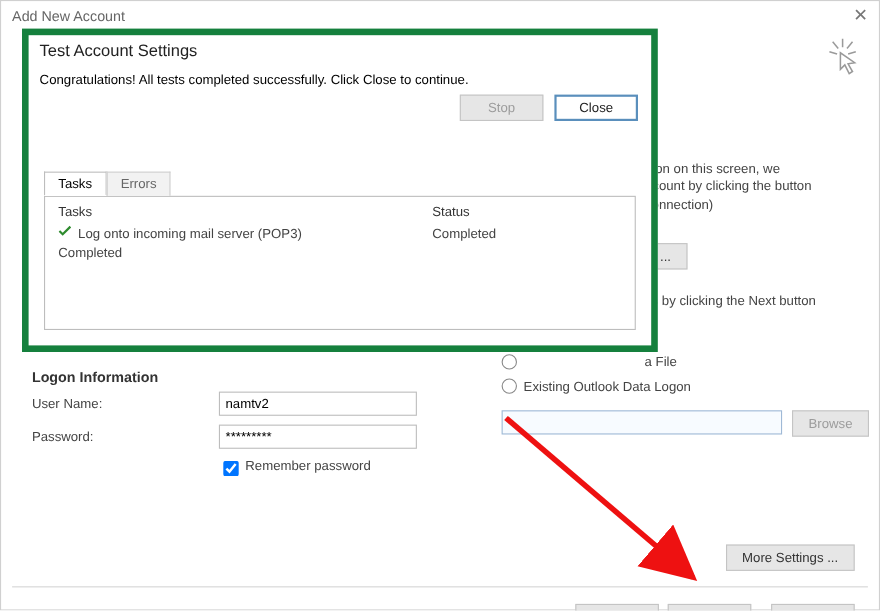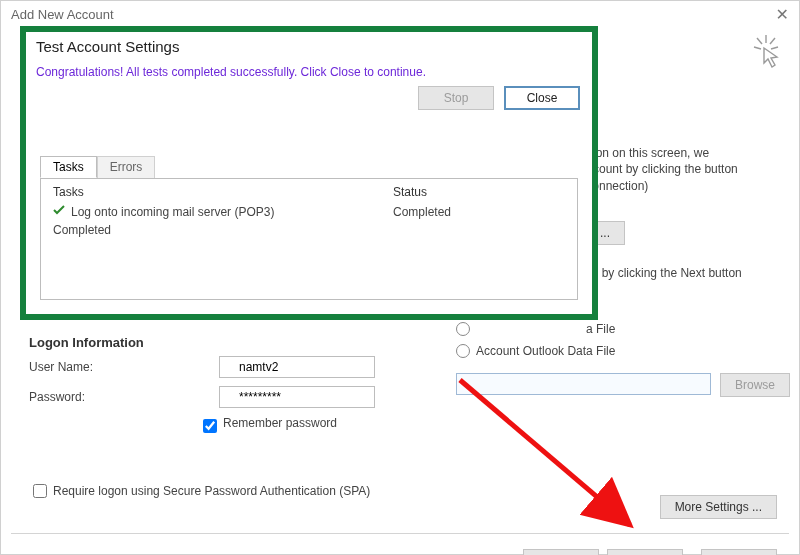--- a/index.html
+++ b/index.html
@@ -11,21 +11,21 @@
   .close-x { font-size: 16px; color: #777; }
 
   .main-body { position: relative; padding: 24px 28px 0 28px; height: calc(100% - 28px); }
 
   .section-title { font-weight: 700; font-size: 13px; color: #333; }
 
   .logon-area { position: absolute; left: 28px; top: 306px; width: 400px; }
   .logon-area .section-title { margin-bottom: 6px; }
   .field-row { display: flex; align-items: center; margin-bottom: 8px; font-size: 12px; color: #444; }
   .field-row .lbl { width: 170px; }
-  .field-row input[type=text], .field-row input[type=password] { width: 156px; height: 22px; border: 1px solid #bdbdbd; padding: 1px 19px; font-size: 12px; margin-left: 20px; }
+  .field-row input[type=text], .field-row input[type=password] { width: 180px; height: 22px; border: 1px solid #bdbdbd; padding: 1px 5px; font-size: 12px; }
   .chk-row { display: flex; align-items: flex-start; font-size: 12px; color: #444; margin-top: 4px; }
   .chk-row input { width: 14px; height: 14px; margin-right: 6px; }
 
   .require-spa { position: absolute; left: 28px; top: 452px; display: flex; align-items: center; font-size: 12px; color: #444; }
   .require-spa input { width: 14px; height: 14px; margin-right: 6px; }
 
   
   .right-frag { position: absolute; left: 455px; font-size: 12px; color: #444; }
   .radio-row { display: flex; align-items: center; gap: 6px; }
   .radio { width: 14px; height: 14px; border: 1px solid #888; border-radius: 50%; display: inline-block; background: #fff; }
@@ -40,21 +40,21 @@
   .hr { position:absolute; left: 10px; right: 10px; top: 504px; height:1px; background:#d4d4d4; }
 
   .bottom-btns { position: absolute; right: 22px; top: 520px; display: flex; gap: 8px; }
 
   
   .cursor-icon { position:absolute; right: 18px; top: 34px; color:#9a9a9a; }
 
   
   .dialog { position: absolute; left: 20px; top: 26px; width: 578px; height: 294px; background: #fff; border: 6px solid #15803d; }
   .dlg-title { padding: 6px 10px 4px 10px; font-size: 15px; color: #222; }
-  .dlg-msg { padding: 6px 10px 16px 10px; font-size: 12px; color: #6d28d9; }
+  .dlg-msg { padding: 6px 10px 16px 10px; font-size: 12px; color: #000000; }
   .dlg-btns { position: absolute; right: 12px; top: 54px; display: flex; flex-direction: row; gap: 10px; align-items: flex-end; }
 
   .tab-strip { position:absolute; left: 14px; top: 124px; display:flex; font-size:12px; }
   .tab { border:1px solid #bdbdbd; border-bottom:none; padding:3px 12px; background:#fff; position:relative; z-index:2; }
   .tab.inactive { background:#f2f2f2; border-color:#d0d0d0; color:#666; }
   .tab.active { border-bottom:1px solid #fff; }
 
   .tab-panel { position:absolute; left:14px; right:14px; top:146px; bottom:14px; border:1px solid #bdbdbd; background:#fff; }
   .tbl-head { display:flex; font-size:12px; color:#333; padding:6px 12px 4px 12px; }
   .tbl-head .c1 { width:340px; }
@@ -95,45 +95,41 @@
     <div class="right-frag btn" style="left:584px; top:192px;">...</div>
     <div class="right-frag" style="left:572px; top:237px;">tings by clicking the Next button</div>
     <div class="right-frag" style="left:572px; top:262px; font-weight:700;">s to:</div>
 
     <div class="right-frag radio-row" style="left:455px; top:293px;">
       <span class="radio"></span>
       <span style="margin-left:110px;">a File</span>
     </div>
     <div class="right-frag radio-row" style="left:455px; top:315px;">
       <span class="radio"></span>
-      <span>Account Outlook Data File</span>
+      <span>Existing Outlook Data Logon</span>
     </div>
     <div class="right-frag file-input" style="left:455px; top:344px;"></div>
     <div class="right-frag btn disabled" style="left:719px; top:344px;">Browse</div>
 
     <div class="logon-area">
       <div class="section-title">Logon Information</div>
       <div class="field-row">
         <span class="lbl">User Name:</span>
         <input type="text" value="namtv2" style="">
       </div>
       <div class="field-row">
         <span class="lbl">Password:</span>
         <input type="text" value="*********" style="">
       </div>
       <div class="chk-row" style="margin-left:170px;">
         <input type="checkbox" checked="" style="">
         <span>Remember password</span>
       </div>
     </div>
 
-    <div class="require-spa">
-      <input type="checkbox" style="">
-      <span>Require logon using Secure Password Authentication (SPA)</span>
-    </div>
 
     <div class="btn more-settings">More Settings ...</div>
 
     <div class="hr"></div>
 
     <div class="bottom-btns">
       <div class="btn" style="width:76px;">&lt; Back</div>
       <div class="btn" style="width:76px;">Next &gt;</div>
       <div class="btn" style="width:76px; margin-left:10px;">Cancel</div>
     </div>

